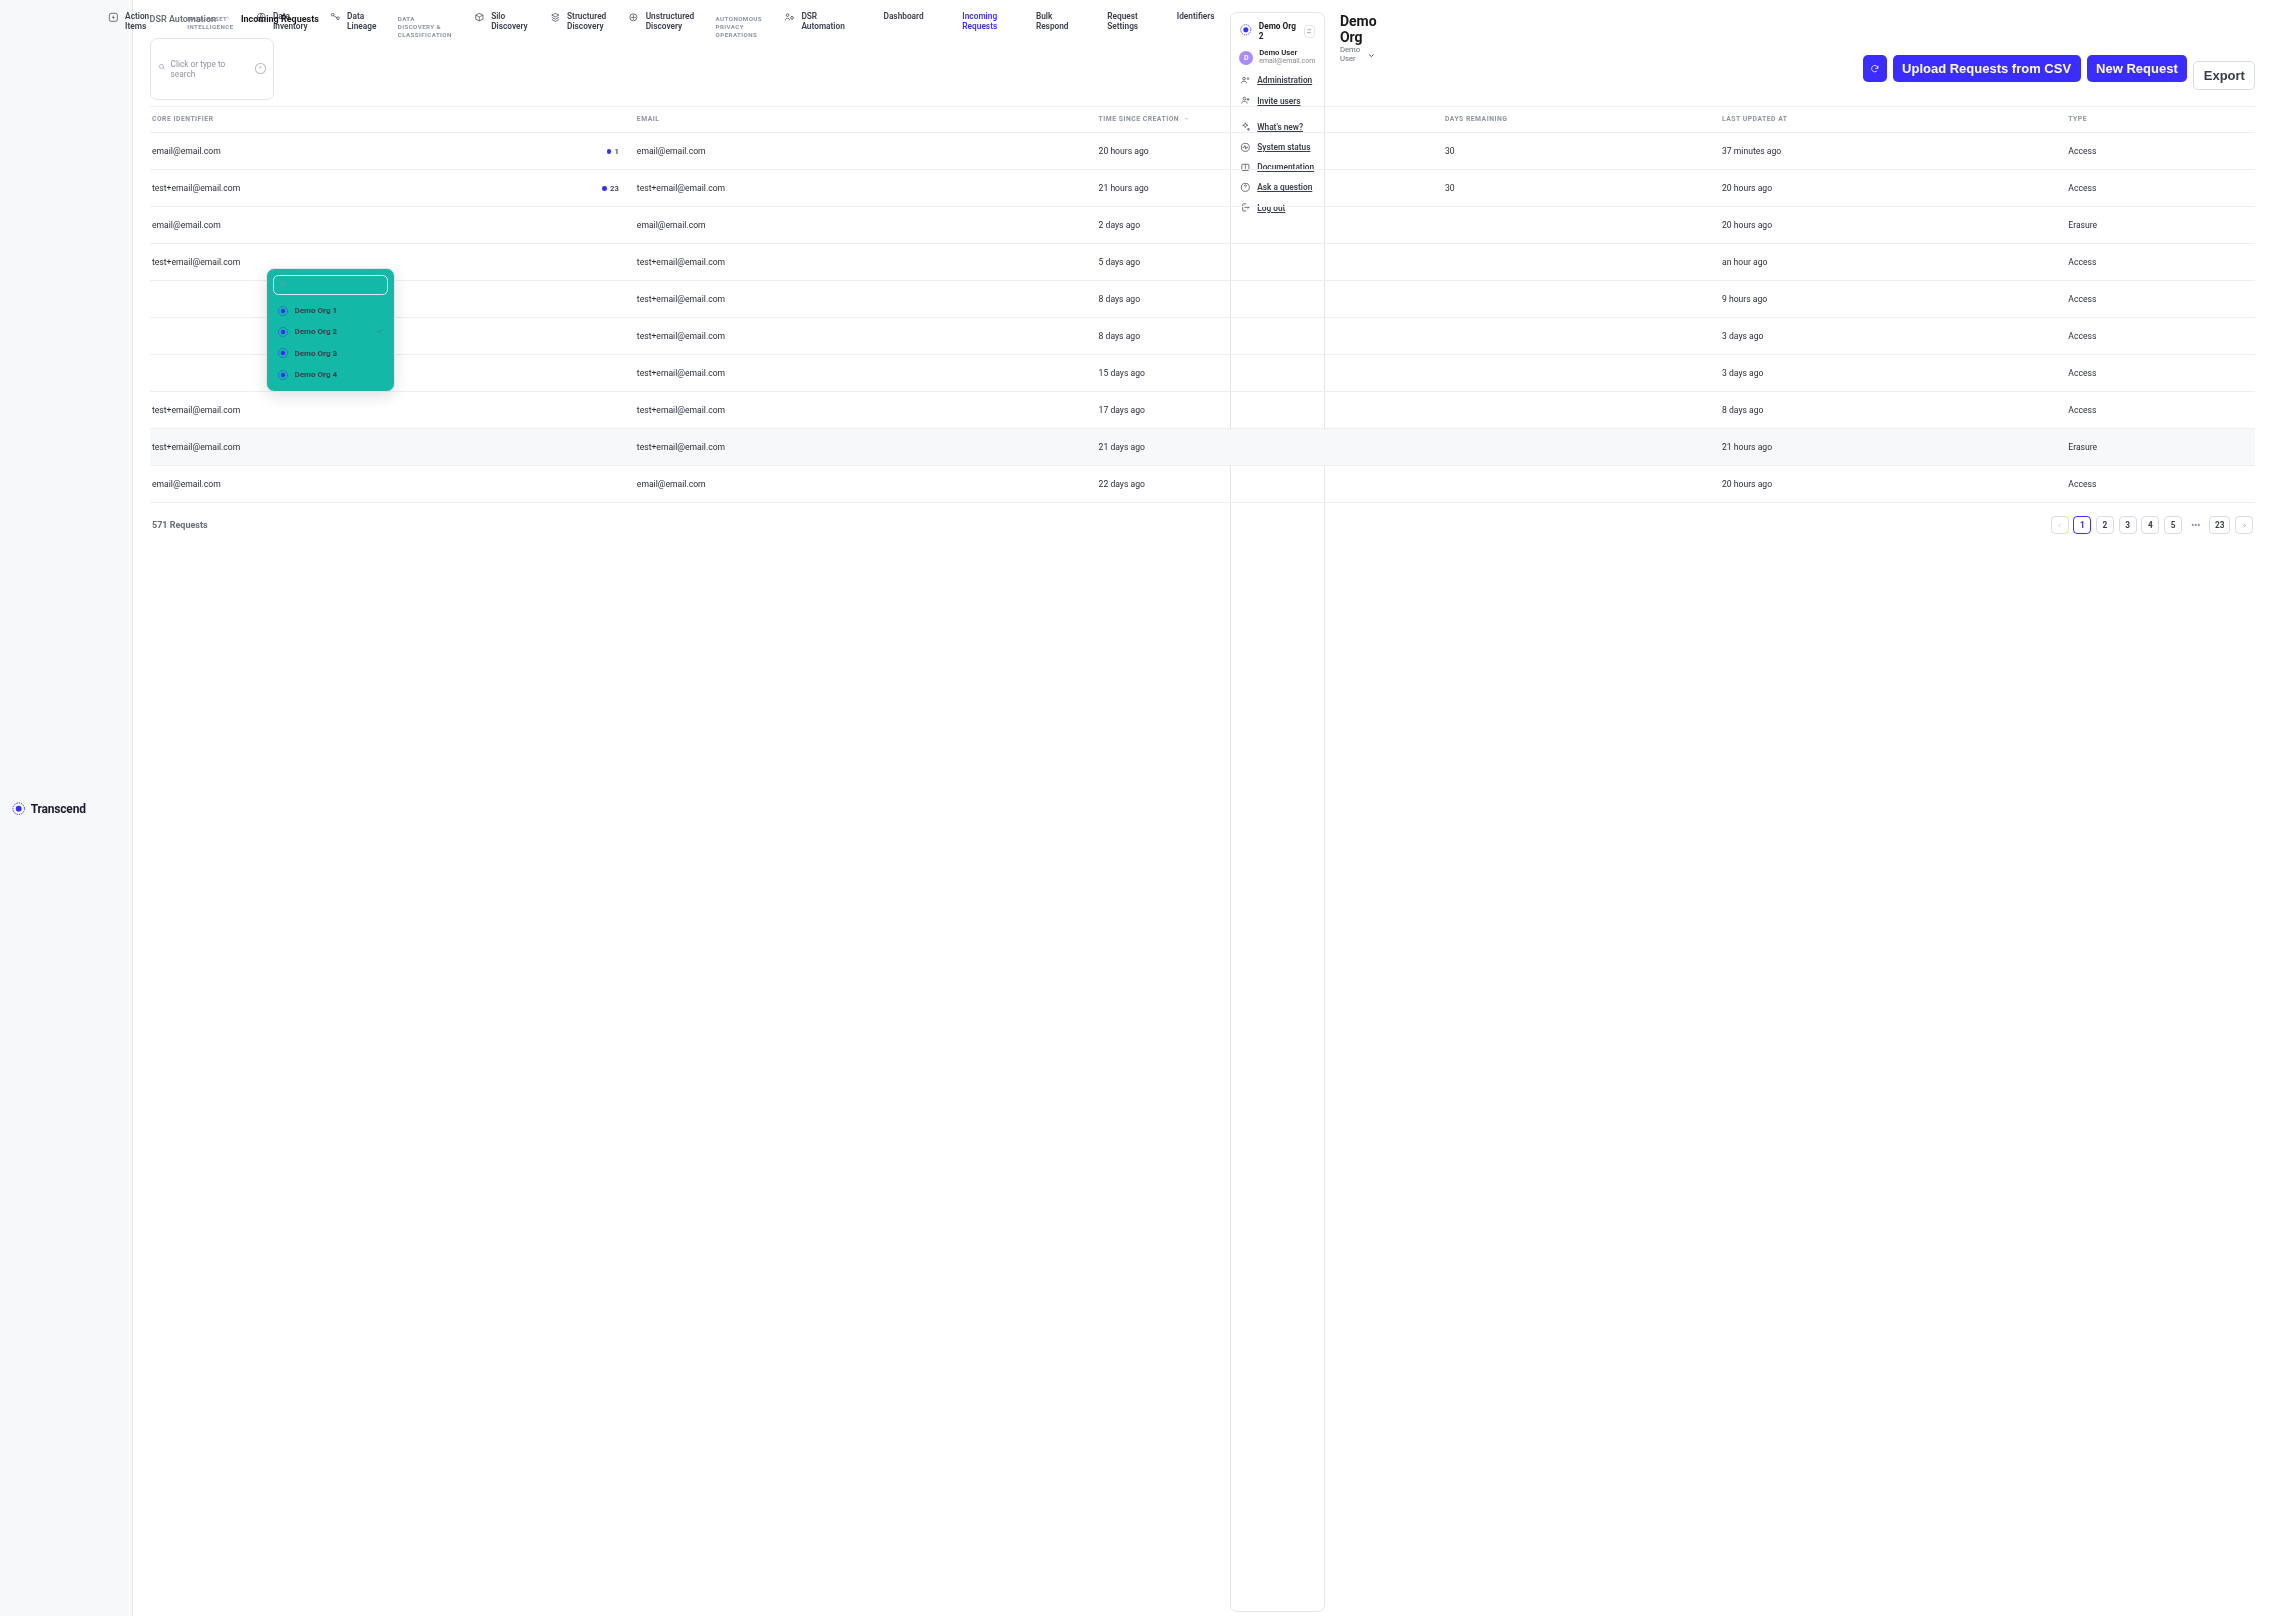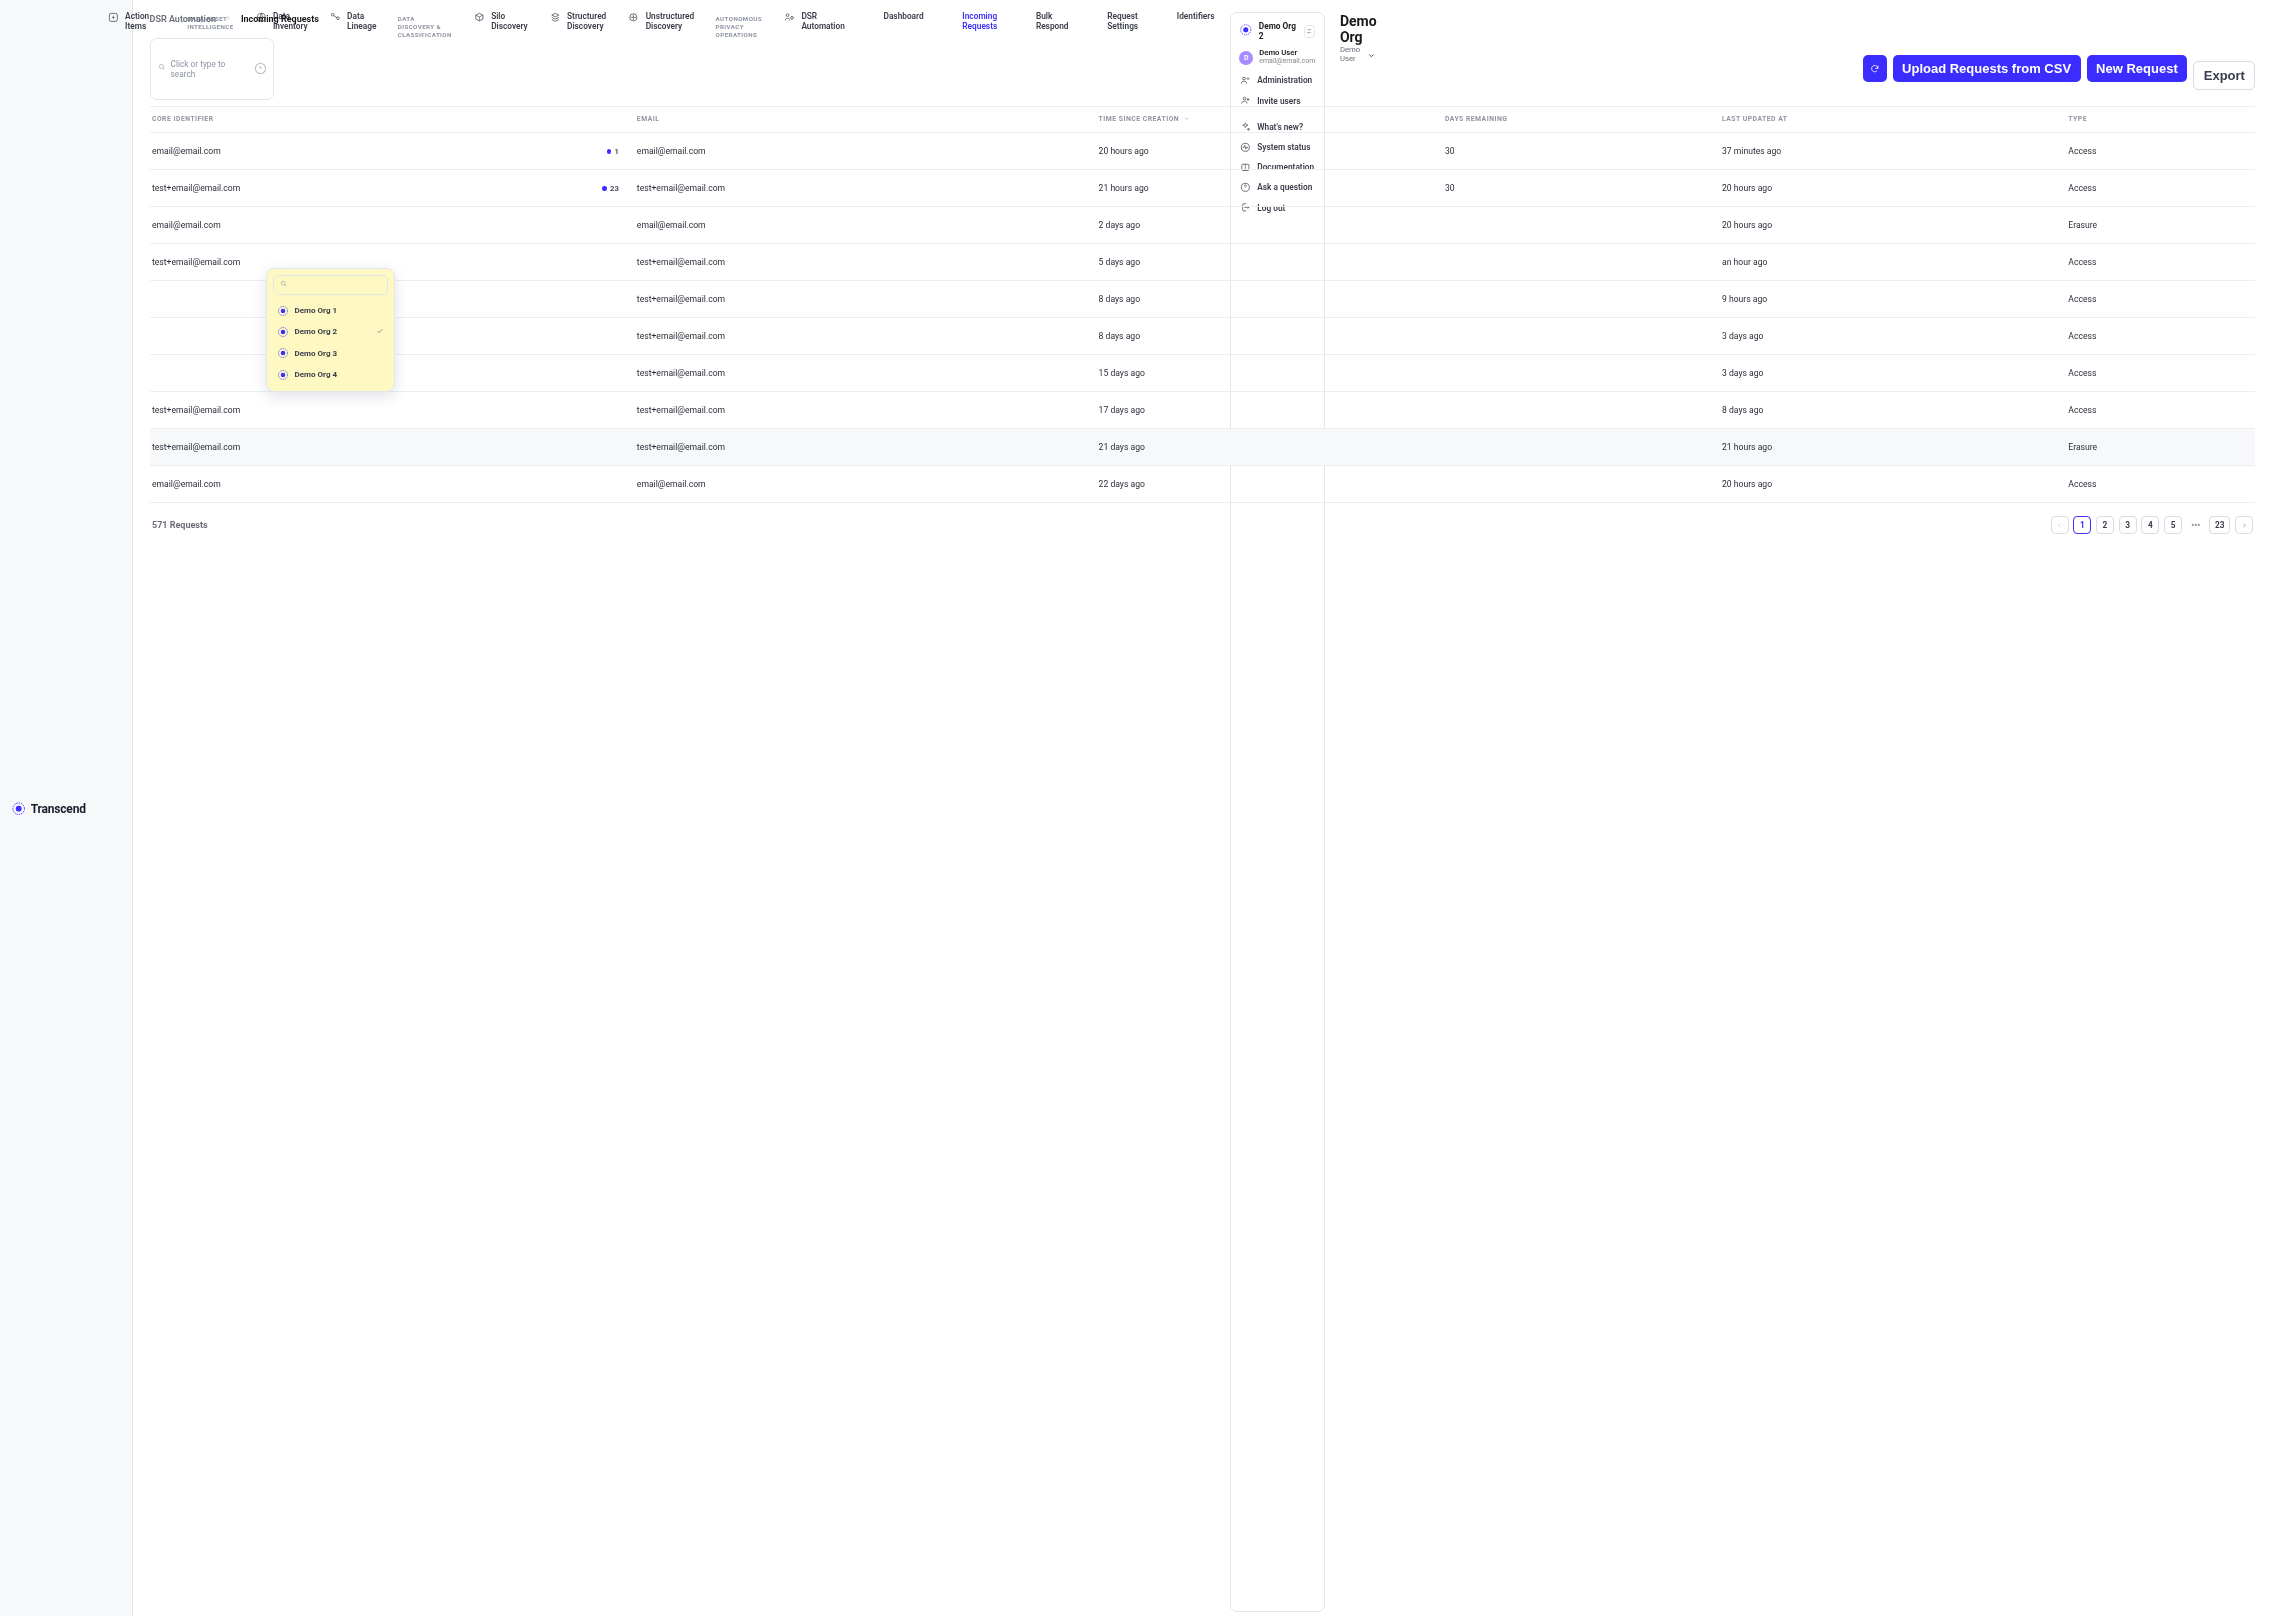--- a/index.html
+++ b/index.html
@@ -93,20 +93,21 @@
   background: #a88bff; color: #fff;
   display:flex;align-items:center;justify-content:center;
   font-size: 7px; font-weight:600;
 }
 .user-info .name { font-weight:600; font-size:7.7px; line-height:1.1;}
 .user-info .email { font-size:7px; color:#888; line-height:1.1;}
 .card-link {
   display:flex;align-items:center;gap:6px;
   padding: 4.1px 4.7px; font-weight:600; color:#3a3d4a; font-size:8.3px;
   cursor:pointer;
+  text-decoration:underline;
 }
 
 .org-footer {
   padding: 6px 10.7px 8.3px;
 }
 .org-footer .name { font-weight:700; font-size:14px;}
 .org-footer .sub { font-size:7.7px; color:#6a6d78;}
 .org-footer .chev { float:right; margin-top:-13px;}
 
 
@@ -205,21 +206,21 @@
 .pg.active { border:0.9px solid #3b2cff; color:#3b2cff; }
 .pg.wide { width:auto; padding:0 4.7px;}
 .pg.dots { border:none; color:#8e93a3; }
 
 
 .org-pop {
   position: absolute;
   left: 133px;
   top: 268px;
   width: 129px;
-  background: #fef9c3;
+  background: #14b8a6;
   border: 0.6px solid #e3e5e9;
   border-radius: 8.3px;
   padding: 6px;
   box-shadow: 0 4.7px 15.4px rgba(20,24,60,0.12);
   z-index: 10;
 }
 .org-pop .search {
   border:0.6px solid #e3e5e9;border-radius:5.3px;
   padding:4.1px 6px;display:flex;align-items:center;gap:3.6px;
   color:#8e93a3;margin-bottom:4.7px;

